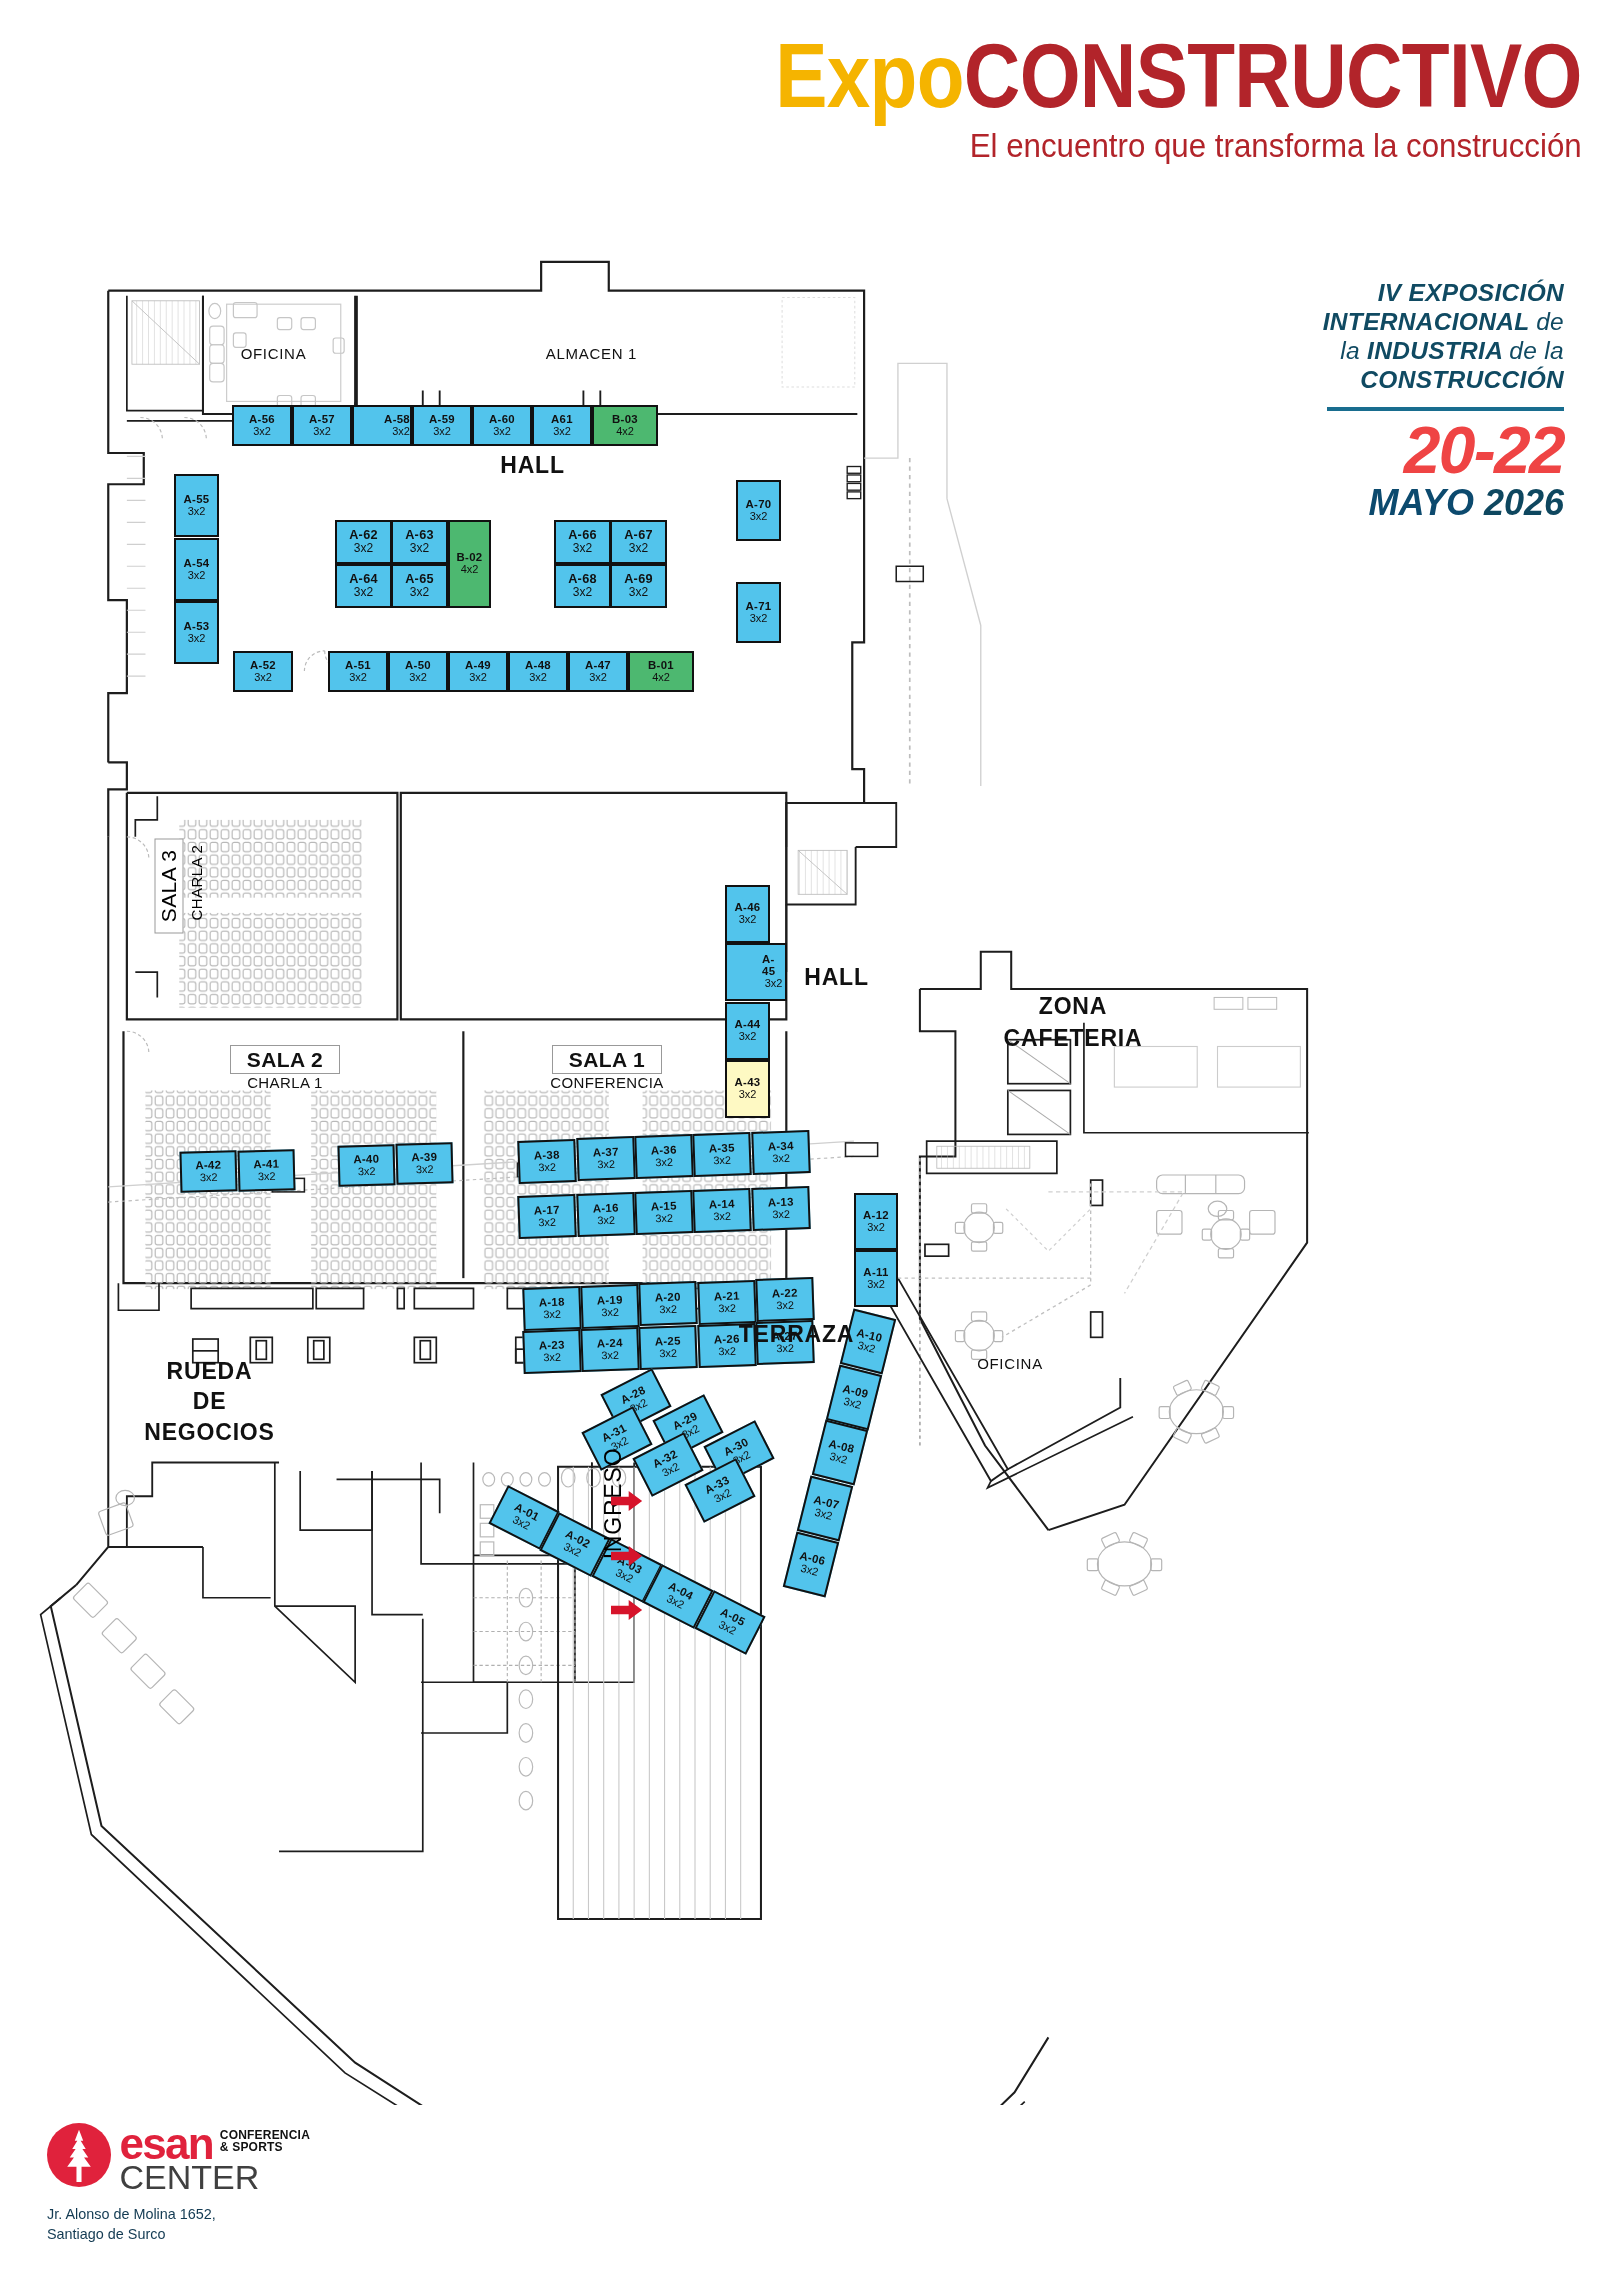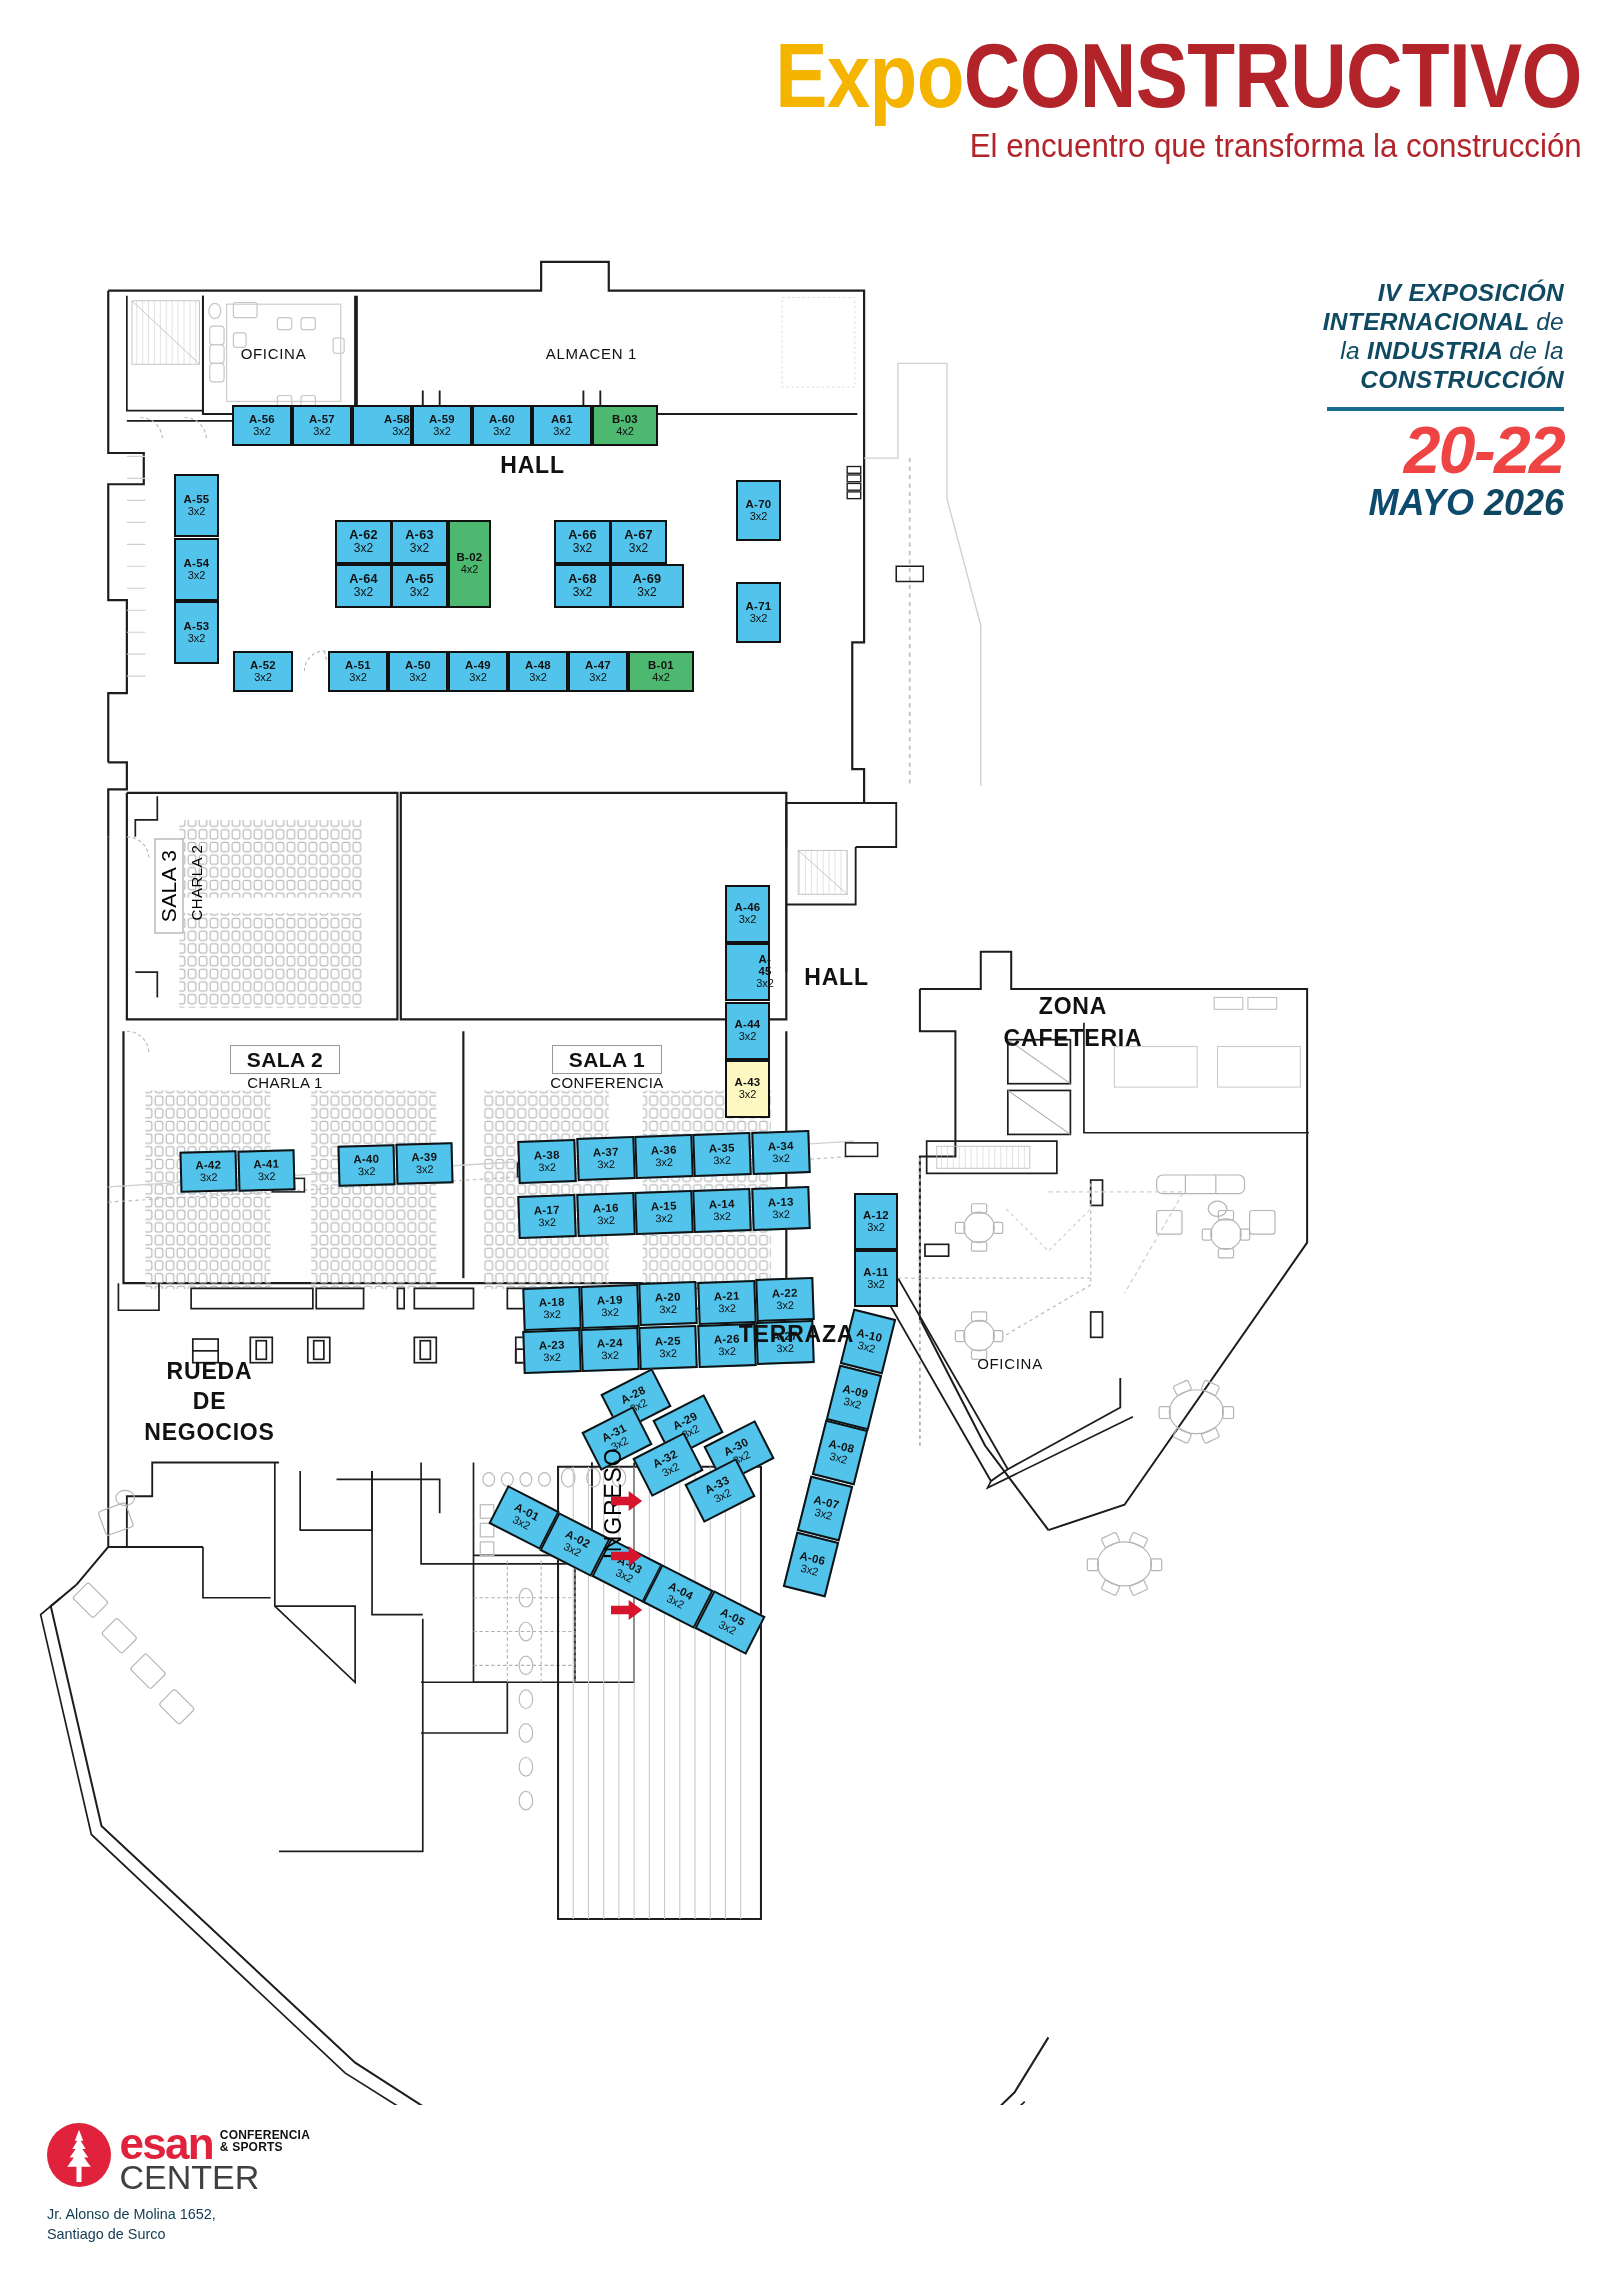--- a/index.html
+++ b/index.html
@@ -469,21 +469,21 @@
         <div class="bsz">3x2</div>
       </div>
       <div class="booth" style="left: 610px; top: 275px; width: 57px; height: 44px; background: rgb(82, 196, 236); border-color: rgb(17, 17, 17);">
         <div class="bid">A-67</div>
         <div class="bsz">3x2</div>
       </div>
       <div class="booth" style="left: 554px; top: 319px; width: 57px; height: 44px; background: rgb(82, 196, 236); border-color: rgb(17, 17, 17);">
         <div class="bid">A-68</div>
         <div class="bsz">3x2</div>
       </div>
-      <div class="booth" style="left: 610px; top: 319px; width: 74px; height: 44px; background: rgb(82, 196, 236); border-color: rgb(17, 17, 17);">
+      <div class="booth" style="left: 610px; top: 319px; width: 57px; height: 44px; background: rgb(82, 196, 236); border-color: rgb(17, 17, 17);">
         <div class="bid">A-69</div>
         <div class="bsz">3x2</div>
       </div>
       <div class="booth sm" style="left: 736px; top: 235px; width: 45px; height: 61px; background: rgb(82, 196, 236); border-color: rgb(17, 17, 17);">
         <div class="bid">A-70</div>
         <div class="bsz">3x2</div>
       </div>
       <div class="booth sm" style="left: 736px; top: 337px; width: 45px; height: 61px; background: rgb(82, 196, 236); border-color: rgb(17, 17, 17);">
         <div class="bid">A-71</div>
         <div class="bsz">3x2</div>
@@ -513,21 +513,21 @@
         <div class="bsz">3x2</div>
       </div>
       <div class="booth green sm" style="left: 628px; top: 406px; width: 66px; height: 41px; background: rgb(77, 184, 112); border-color: rgb(17, 17, 17);">
         <div class="bid">B-01</div>
         <div class="bsz">4x2</div>
       </div>
       <div class="booth sm" style="left: 725px; top: 640px; width: 45px; height: 58px; background: rgb(82, 196, 236); border-color: rgb(17, 17, 17);">
         <div class="bid">A-46</div>
         <div class="bsz">3x2</div>
       </div>
-      <div class="booth sm" style="left: 725px; top: 698px; width: 45px; height: 58px; background: rgb(82, 196, 236); border-color: rgb(17, 17, 17); padding-left: 35px;">
+      <div class="booth sm" style="left: 725px; top: 698px; width: 62px; height: 58px; background: rgb(82, 196, 236); border-color: rgb(17, 17, 17); padding-left: 35px;">
         <div class="bid">A-45</div>
         <div class="bsz">3x2</div>
       </div>
       <div class="booth sm" style="left: 725px; top: 757px; width: 45px; height: 58px; background: rgb(82, 196, 236); border-color: rgb(17, 17, 17);">
         <div class="bid">A-44</div>
         <div class="bsz">3x2</div>
       </div>
       <div class="booth sm" style="left: 725px; top: 815px; width: 45px; height: 58px; background: #fef9c3; border-color: rgb(17, 17, 17);">
         <div class="bid">A-43</div>
         <div class="bsz">3x2</div>

